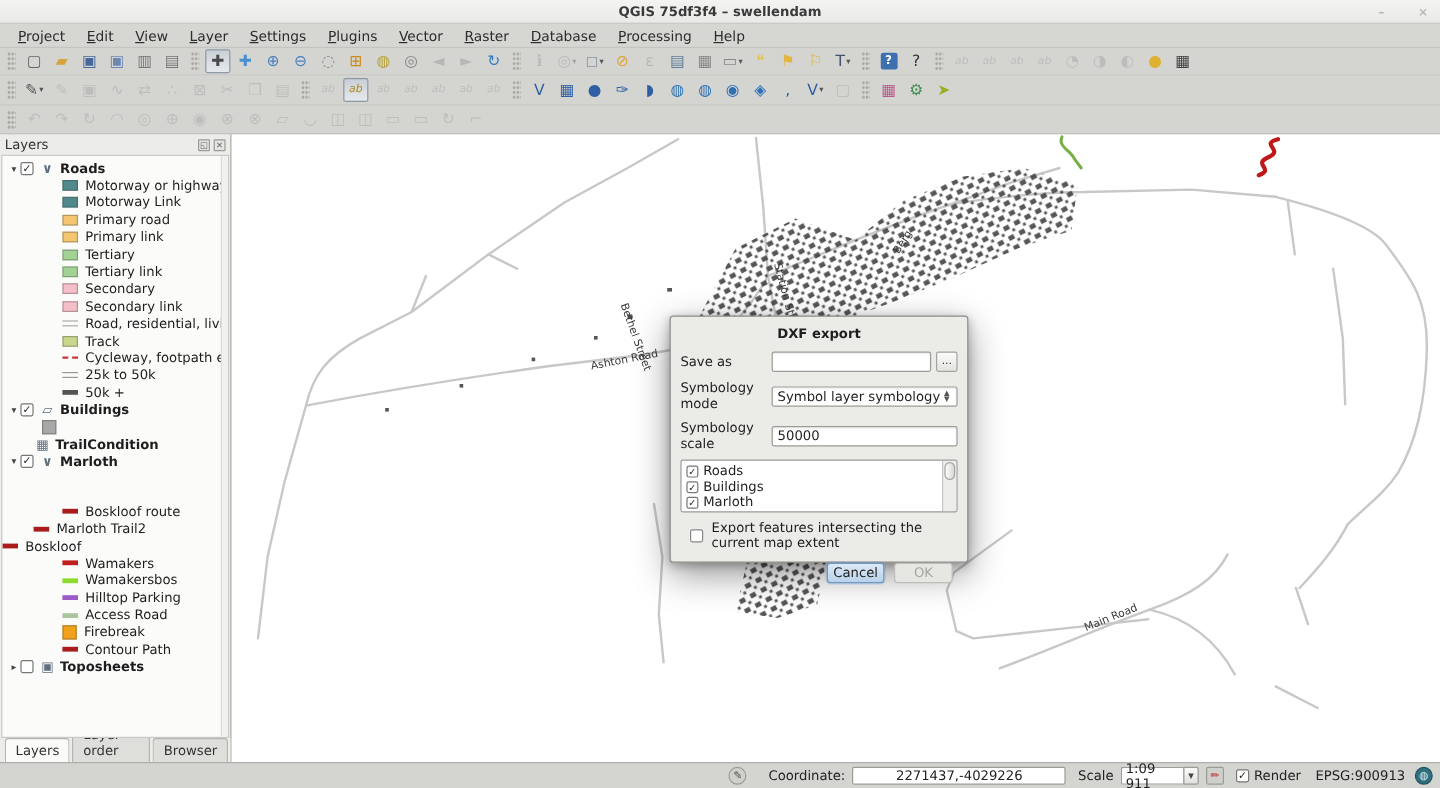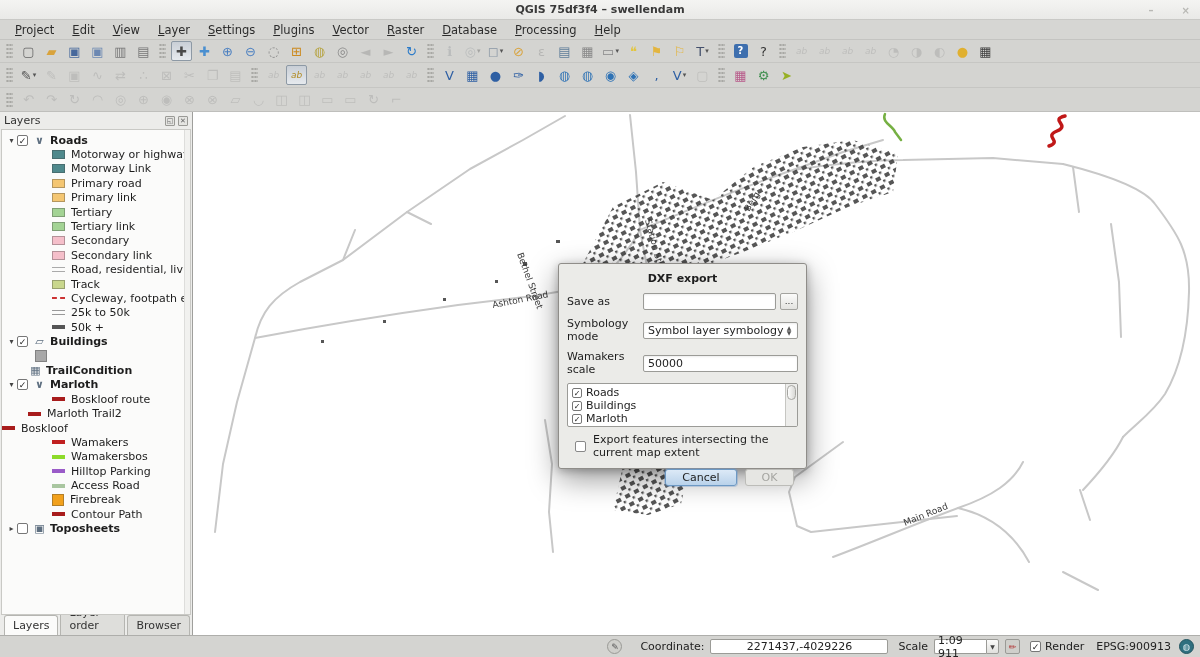--- a/index.html
+++ b/index.html
@@ -80,21 +80,21 @@
   .dlrow{height:13px;display:flex;align-items:center;font-size:11px}
   .dlrow .cb{width:10px;height:10px;line-height:9px;font-size:8px}
   .dsb{position:absolute;right:0;top:0;bottom:0;width:12px;background:#ededeb;border-left:1px solid #c6c6c2}
   .dsb .thumb{margin:1px;height:15px;background:linear-gradient(90deg,#fdfdfc,#d8d8d5);border:1px solid #a5a5a1;border-radius:5px}
   .btn{height:17px;border:1px solid #a3a39f;border-radius:3px;background:linear-gradient(#fbfbfa,#e0e0dd);padding:0 9px;
     font-size:11px;color:#222;display:inline-flex;align-items:center;justify-content:center}
   .btnrow{display:flex;gap:8px;margin-bottom:8px}
   .chkrow{display:flex;align-items:center;gap:7px;margin:2px 0 10px;padding-left:8px}
   .chk{width:11px;height:11px;border:1px solid #888;background:#fff;border-radius:2px;flex:none}
   .okrow{display:flex;justify-content:flex-end;gap:8px;padding-right:4px}
-  .btn.cancel{background:linear-gradient(#dce9f7,#b9d2ea);border-color:#6d99c4;box-shadow:0 0 0 1px rgba(110,150,200,.35);width:72px}
+  .btn.cancel{background:linear-gradient(#dce9f7,#b9d2ea);border-color:#6d99c4;box-shadow:0 0 0 1px rgba(110,150,200,.35);width:48px}
   .btn.ok{color:#a5a5a1;background:#e6e6e3;border-color:#bcbcb8;width:49px}
 
   
   .status{position:absolute;left:0;right:0;bottom:0;height:22px;background:#d4d4d1;border-top:1px solid #aeaeab;
     display:flex;align-items:center;padding:0 6px;font-size:11px;color:#222}
   .sico{width:15px;height:15px;border-radius:50%;background:#cfcfcb;border:1px solid #9a9a96;display:inline-flex;
     align-items:center;justify-content:center;font-size:9px;color:#555}
   .sin{height:15px;background:#fff;border:1px solid #9b9b97;border-radius:2px;display:inline-flex;align-items:center;
     justify-content:center;font-size:11px}
   .coord{width:178px;margin:0 10px 0 6px;text-align:center}
@@ -499,21 +499,21 @@
         <div class="lrow grp" style="padding-left: 26px;">
           <span class="licon">▦</span>
           <span>TrailCondition</span>
         </div>
         <div class="lrow grp" style="padding-left: 4px;">
           <span class="ex">▾</span>
           <span class="cb">✓</span>
           <span class="licon">∨</span>
           <span>Marloth</span>
         </div>
-        <div class="lrow" style="padding-left: 50px;">
+        <div class="lrow" style="padding-left: 50px; margin-top: 27px;">
           <span class="sw line" style="background: rgb(168, 28, 28); border-color: rgb(168, 28, 28);"></span>
           <span>Boskloof route</span>
         </div>
         <div class="lrow" style="padding-left: 26px;">
           <span class="sw line" style="background: rgb(168, 28, 28); border-color: rgb(168, 28, 28);"></span>
           <span>Marloth Trail2</span>
         </div>
         <div class="lrow" style="">
           <span class="sw line" style="background: rgb(168, 28, 28); border-color: rgb(168, 28, 28);"></span>
           <span>Boskloof</span>
@@ -619,21 +619,21 @@
     <span class="din combo">
       <span>Symbol layer symbology</span>
       <span class="spin">
           <span>▲</span>
           <span>▼</span>
         </span>
     </span>
   </div>
 
   <div class="drow">
-    <span class="dlabel">Wamakers scale</span>
+    <span class="dlabel">Symbology scale</span>
     <span class="din">50000</span>
   </div>
 
   <div class="dlist">
     <div class="dsb">
         <div class="thumb"></div>
       </div>
   <div class="dlrow">
         <span class="cb">✓</span>
         <span>Roads</span>

